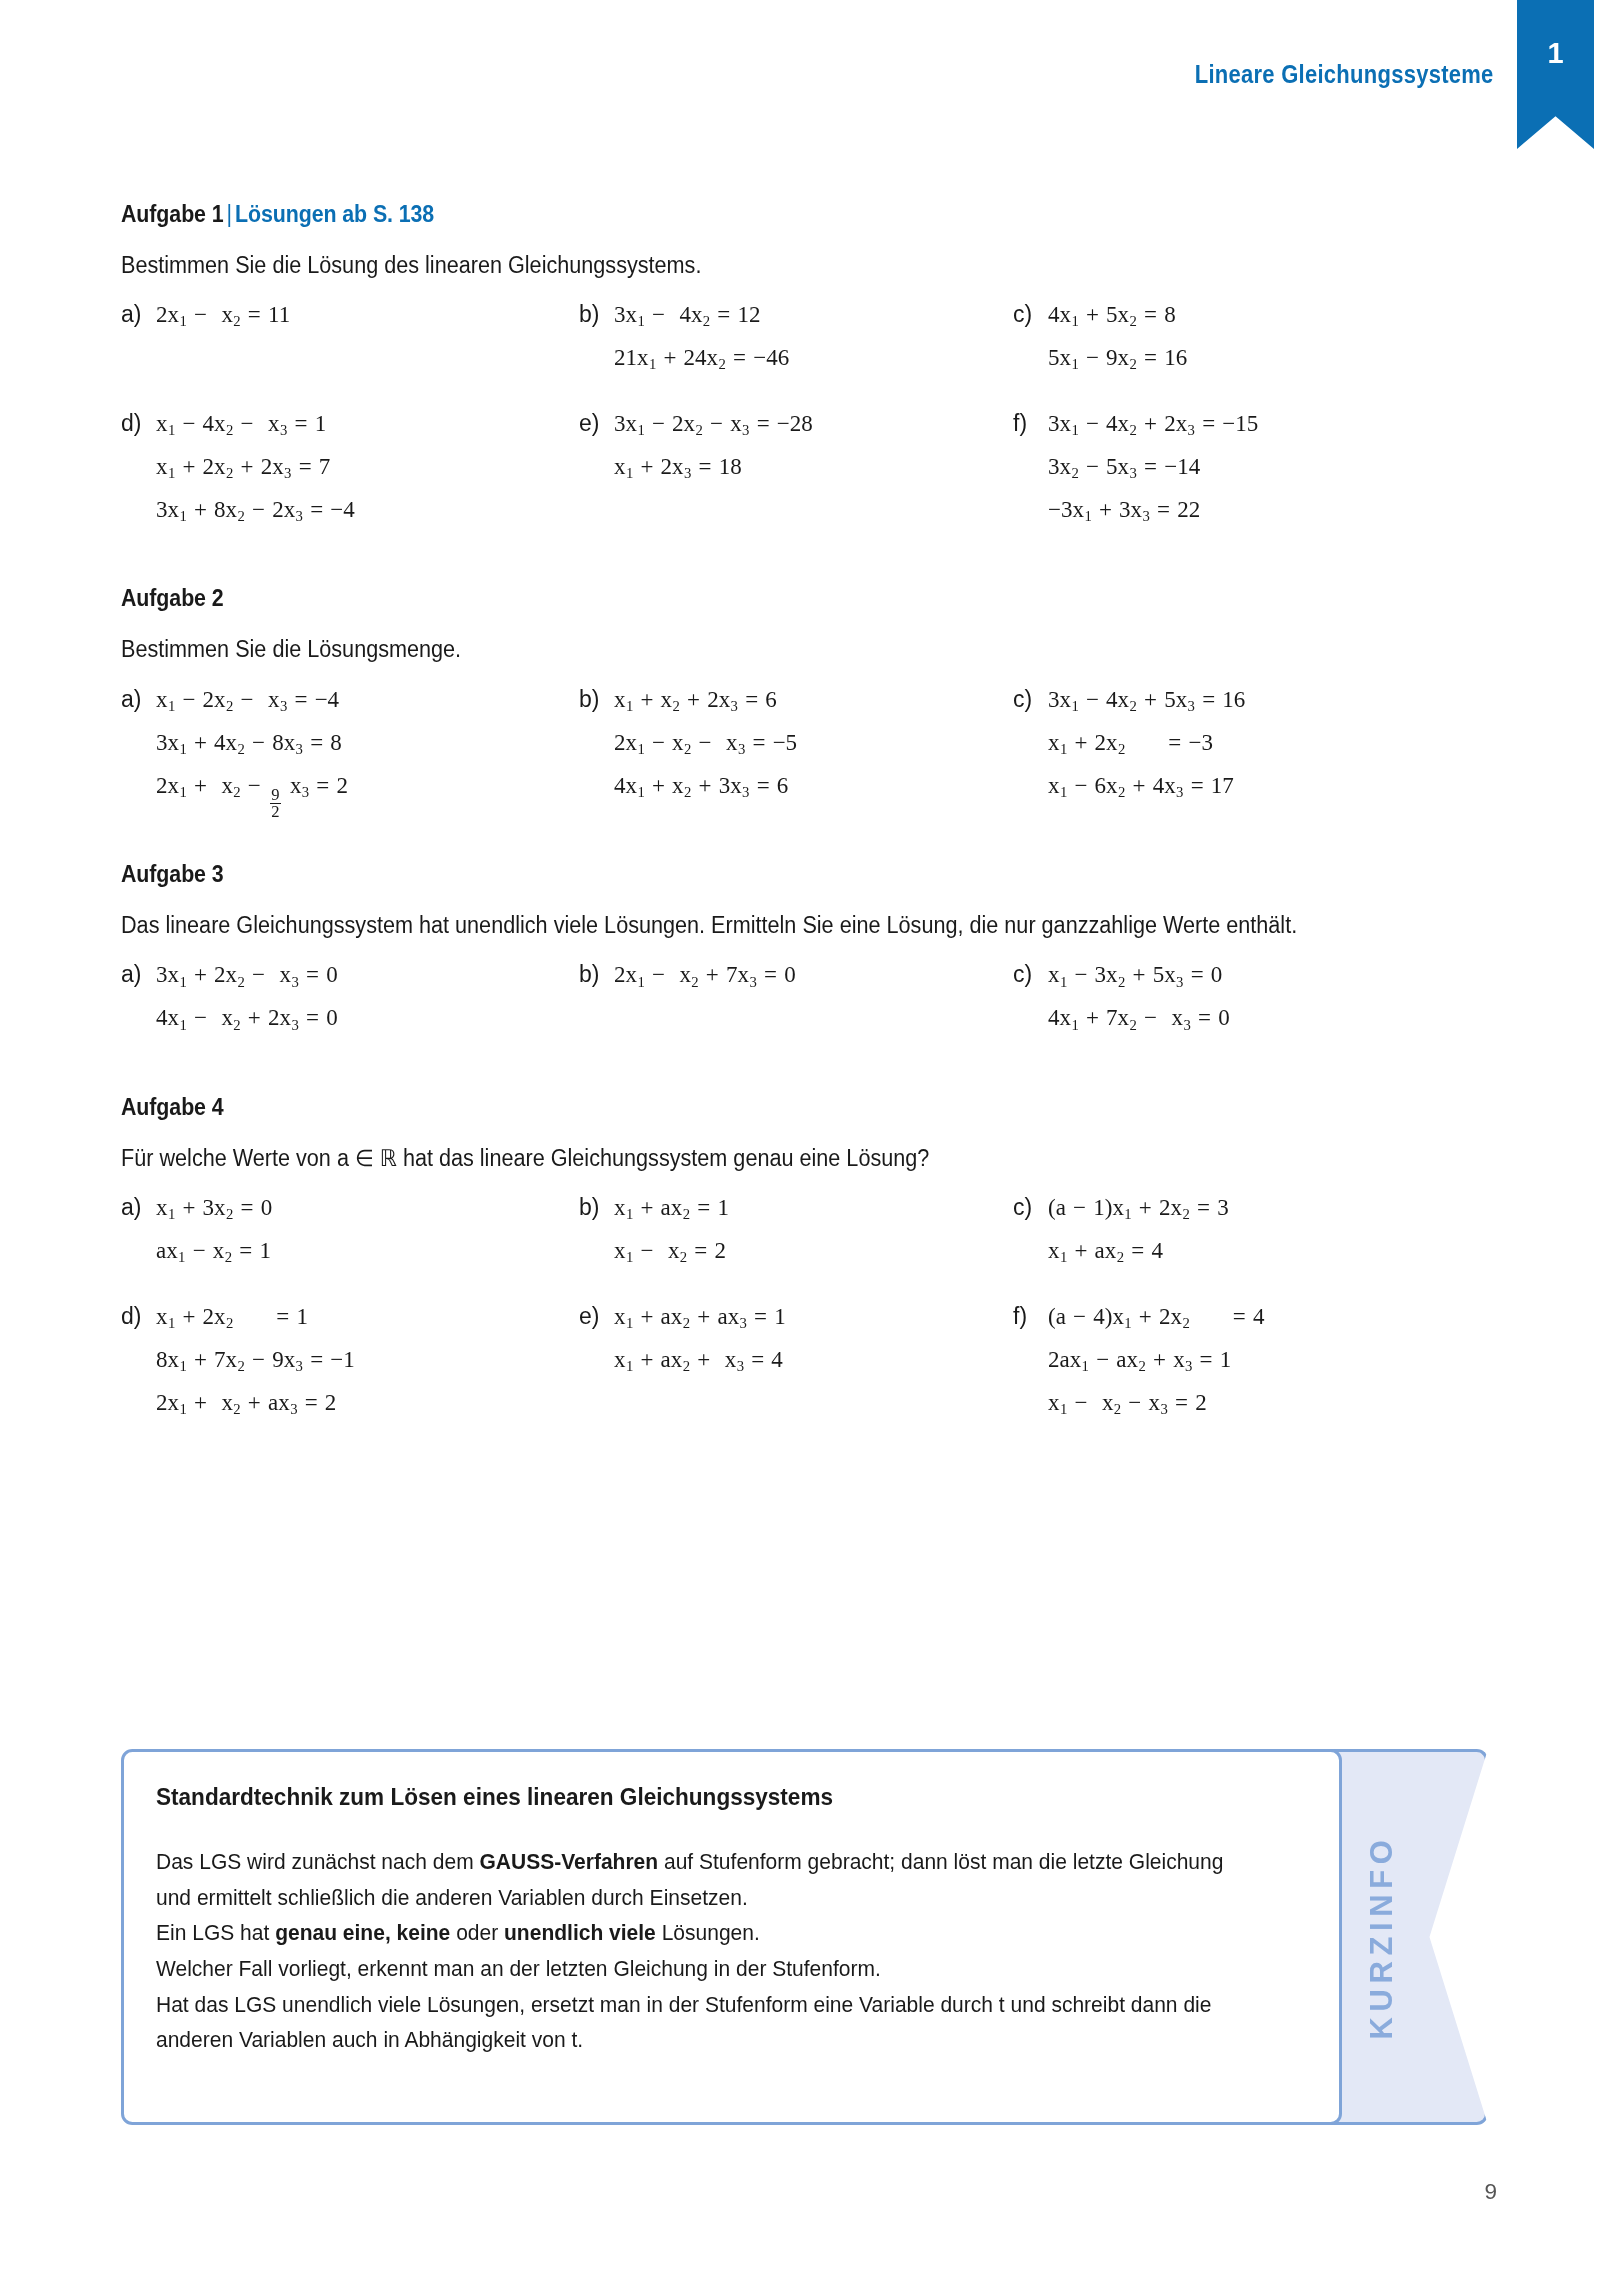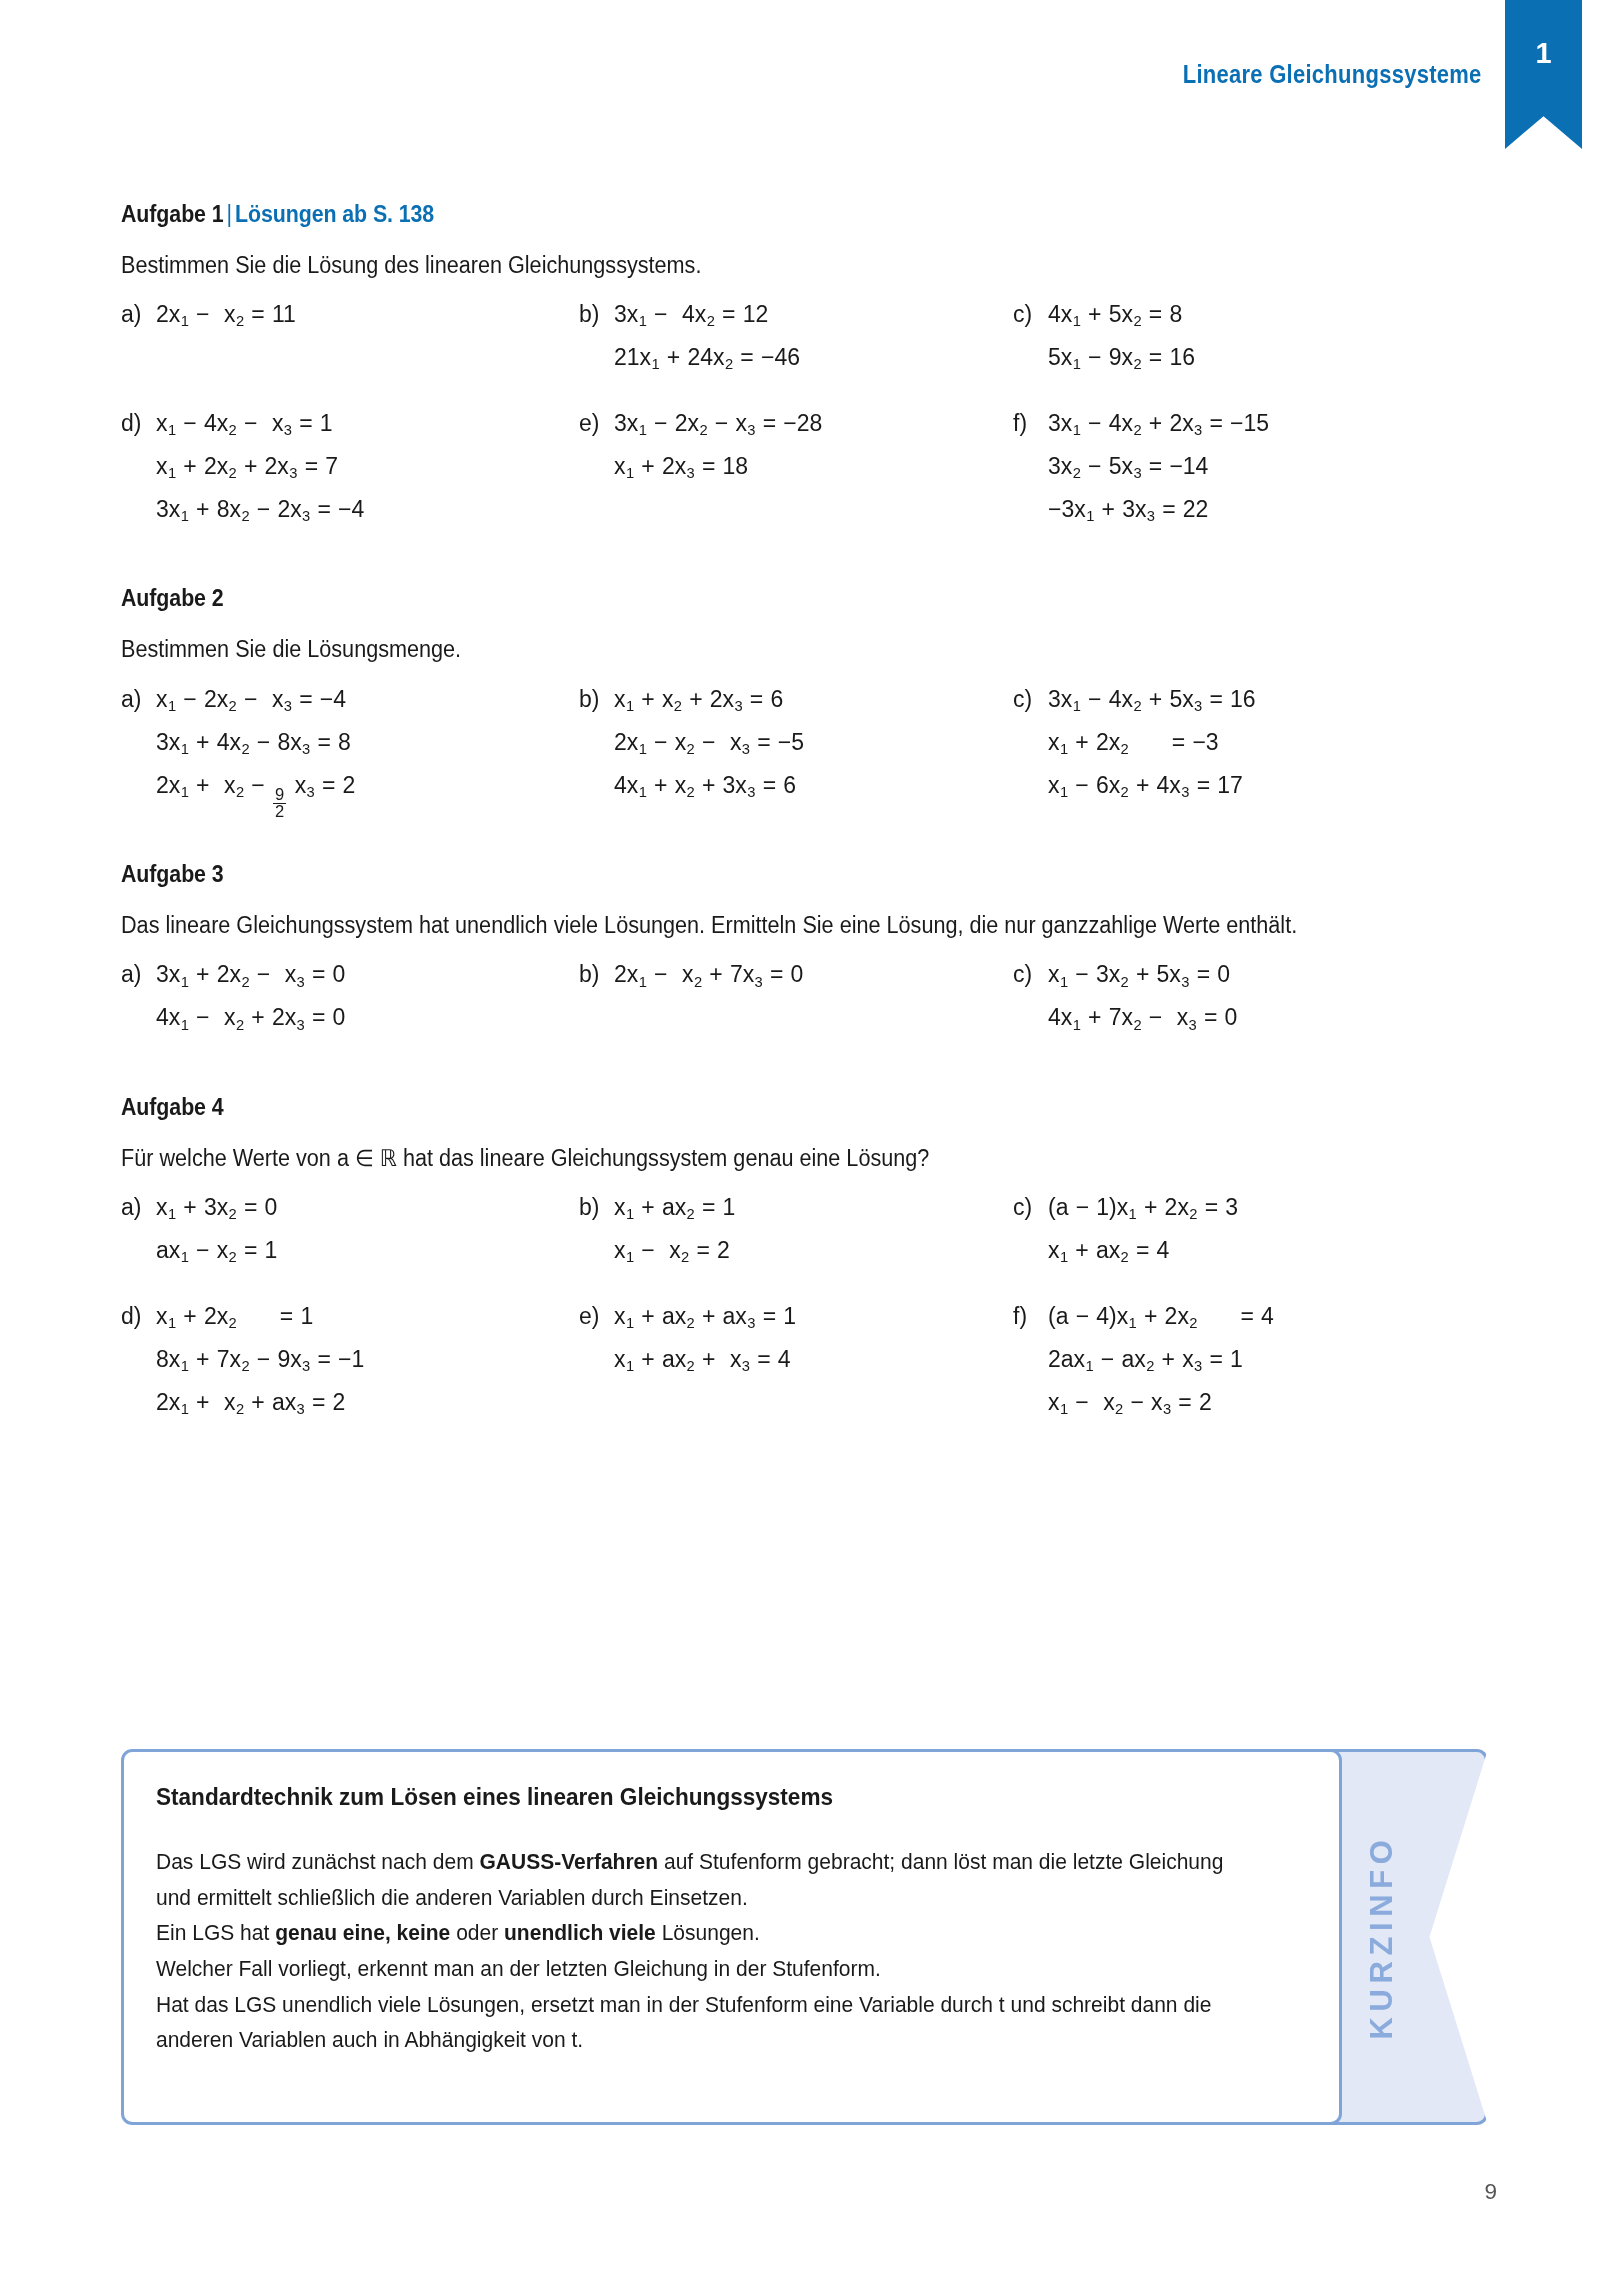--- a/index.html
+++ b/index.html
@@ -12,21 +12,21 @@
     height: 2284px;
     position: relative;
     font-family: "Liberation Sans", sans-serif;
     color: #1a1a1a;
     overflow: hidden;
   }
 
   
   .header {
     position: absolute;
-    top: 0; left: 0; right: 12px;
+    top: 0; left: 0; right: 0;
     height: 161px;
   }
   .header-title {
     position: absolute;
     right: 125px;
     top: 60px;
     font-size: 25px;
     font-weight: bold;
     color: #0b6fb4;
     letter-spacing: 0.3px;
@@ -102,20 +102,21 @@
     white-space: nowrap;
   }
   .lbl {
     display: inline-block;
     width: 35px;
     flex: none;
   }
   .eq {
     display: inline-block;
     font-size: 23px;
+    font-family: Liberation Serif, serif;
   }
   .eq sub {
     font-size: 0.64em;
     vertical-align: -0.28em;
     padding-left: 0.4px;
   }
   .sp { display: inline-block; }
 
   
   .frac {

